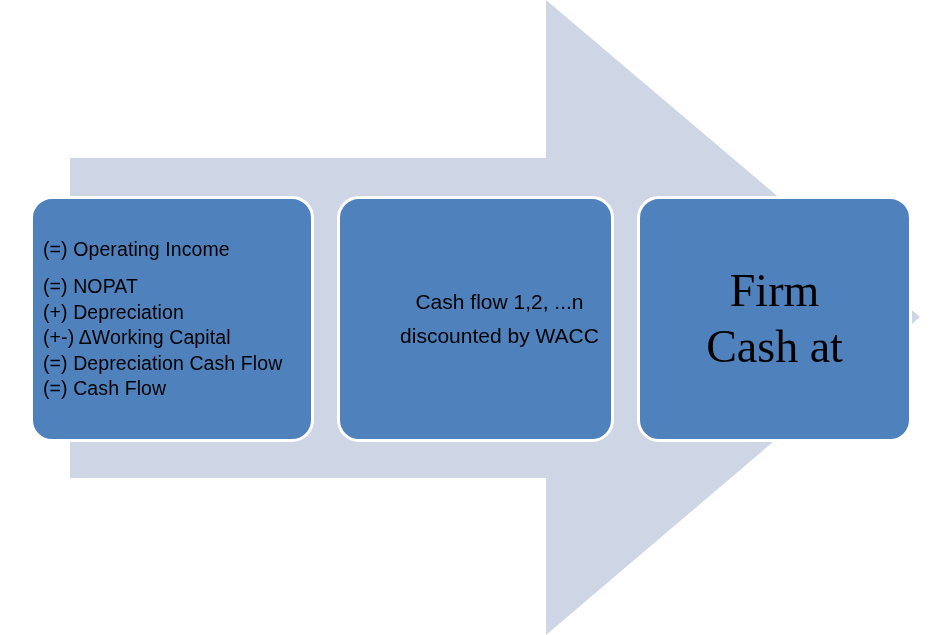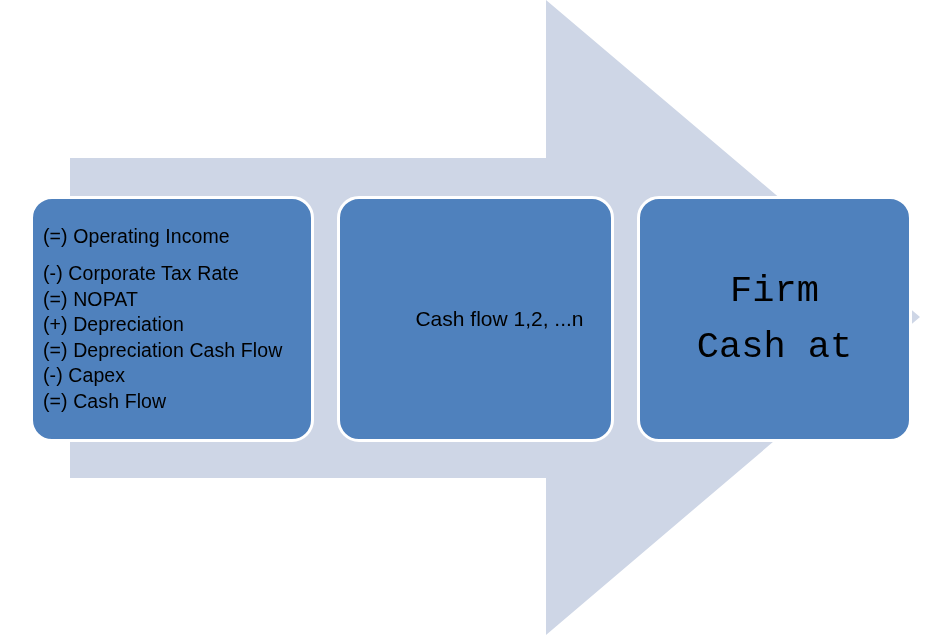--- a/index.html
+++ b/index.html
@@ -72,50 +72,50 @@
   .line-item.para-gap {
     margin-bottom: 12px;
   }
   .cf-line {
     font-size: 21px;
     line-height: 34px;
     white-space: nowrap;
     padding-left: 48px;
   }
   .fv-line {
-    font-family: Liberation Mono, monospace;
-    font-size: 37px;
+    font-family: Liberation Serif, serif;
+    font-size: 46px;
     line-height: 56px;
     white-space: nowrap;
   }
 </style>
 </head>
 <body>
 
 <div id="canvas">
 
   <svg id="arrow-svg" viewBox="0 0 934 635" xmlns="http://www.w3.org/2000/svg">
     <polygon points="70,158 546,158 546,0 920,317 546,635 546,478 70,478" fill="#ced6e6"></polygon>
   </svg>
 
   <div class="stage-box" id="box-income" style="background:#4f81bd;">
     <div class="line-list">
       <div class="line-item para-gap">(=) Operating Income</div>
-      <div class="line-item">(-) Corporate Tax Rate</div>
       <div class="line-item">(=) NOPAT</div>
       <div class="line-item">(+) Depreciation</div>
+      <div class="line-item">(+-) ΔWorking Capital</div>
       <div class="line-item">(=) Depreciation Cash Flow</div>
-      <div class="line-item">(-) Capex</div>
       <div class="line-item">(=) Cash Flow</div>
     </div>
   </div>
 
   <div class="stage-box" id="box-cashflow" style="background:#4f81bd;">
     <div class="line-list" style="text-align:center;">
       <div class="cf-line">Cash flow 1,2, ...n</div>
+      <div class="cf-line">discounted by WACC</div>
     </div>
   </div>
 
   <div class="stage-box" id="box-firmvalue" style="background:#4f81bd;">
     <div class="line-list" style="text-align:center;">
       <div class="fv-line">Firm</div>
       <div class="fv-line">Cash at</div>
     </div>
   </div>
 

